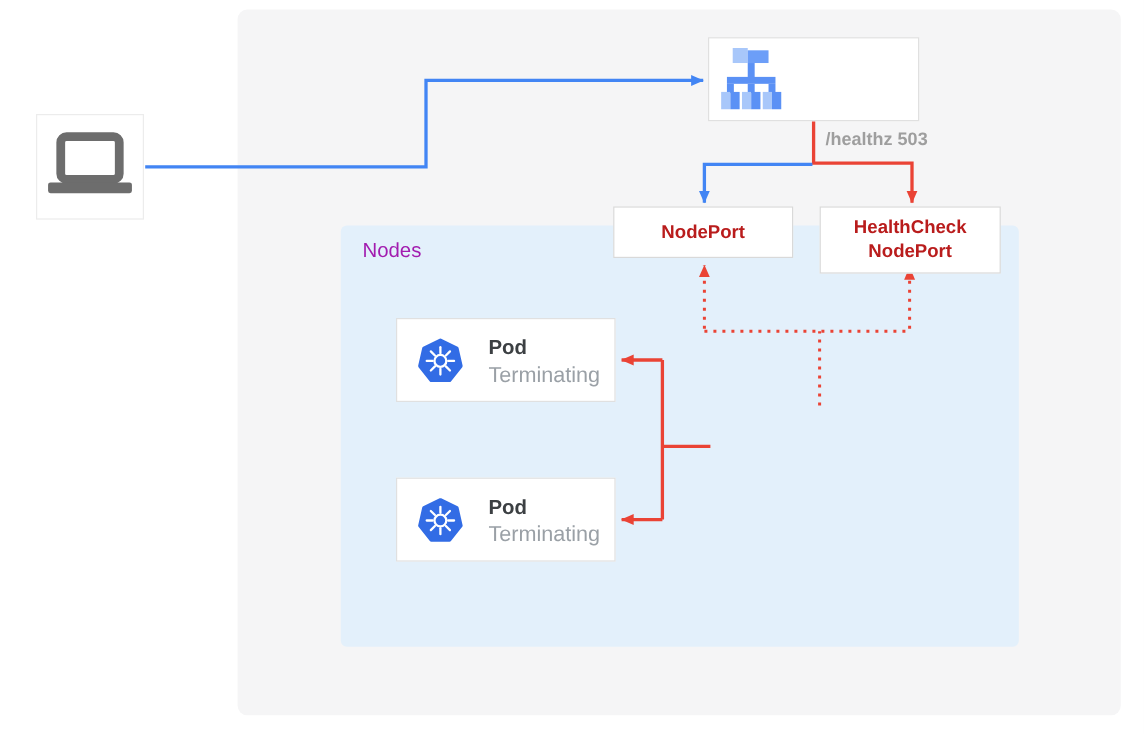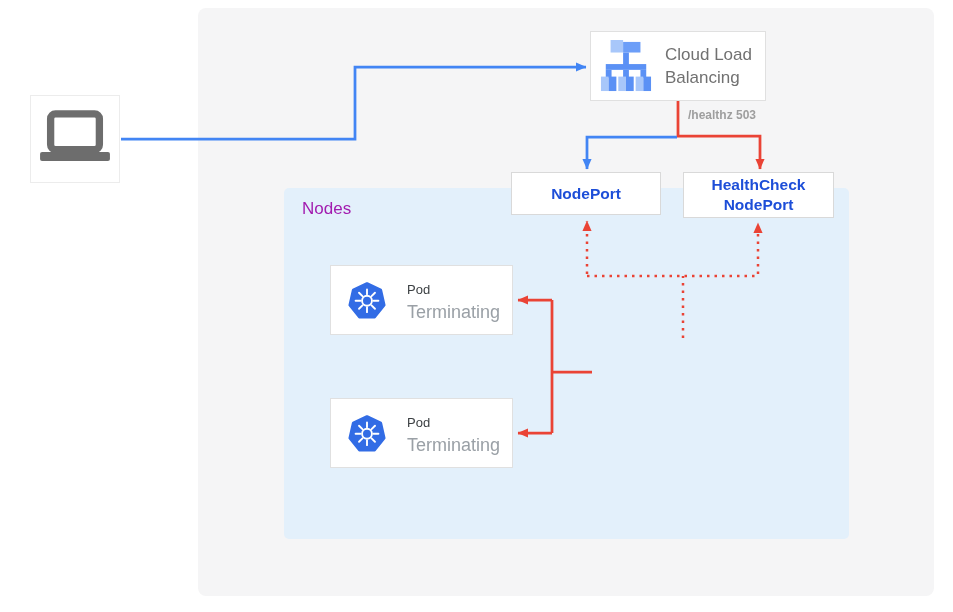--- a/index.html
+++ b/index.html
@@ -21,33 +21,33 @@
   .box{
     position:absolute;background:#ffffff;border:1px solid #e0e0e0;
     box-sizing:border-box;z-index:3;
   }
   .laptop-box{left:30px;top:95px;width:90px;height:88px;border-color:#ececec;
     display:flex;align-items:center;justify-content:center;}
   .clb-box{left:590px;top:31px;width:176px;height:70px;display:flex;align-items:center;}
   .clb-icon{margin-left:8px;flex:0 0 auto;}
   .clb-text{margin-left:12px;font-size:17px;line-height:23px;color:#717171;}
   .port-box{display:flex;flex-direction:column;align-items:center;justify-content:center;
-    font-size:15.5px;font-weight:bold;color:#1d4ed8;line-height:20px;border-color:#d9d9d9;}
+    font-size:15.5px;font-weight:bold;color:#b91c1c;line-height:20px;border-color:#d9d9d9;}
   .nodeport-box{left:511px;top:172px;width:150px;height:43px;}
-  .hc-box{left:683px;top:172px;width:151px;height:46px;}
+  .hc-box{left:683px;top:172px;width:151px;height:56px;}
   .svc-box{display:flex;align-items:center;}
   .pod1-box{left:330px;top:265px;width:183px;height:70px;}
   .pod2-box{left:330px;top:398px;width:183px;height:70px;}
   .kproxy-box{left:592px;top:337px;width:185px;height:70px;}
   .svc-icon{margin-left:17px;flex:0 0 auto;}
   .svc-text{margin-left:21px;}
-  .svc-title{font-size:13px;color:#3c4043;line-height:23px;}
+  .svc-title{font-size:17px;color:#3c4043;line-height:23px;font-weight:bold;}
   .svc-sub{font-size:18px;color:#9aa0a6;line-height:22px;}
   .healthz-label{
-    position:absolute;left:688px;top:108px;font-size:12px;font-weight:bold;color:#9e9e9e;z-index:4;
+    position:absolute;left:688px;top:108px;font-size:15px;font-weight:bold;color:#9e9e9e;z-index:4;
   }
   .connectors{position:absolute;left:0;top:0;width:953px;height:612px;z-index:2;}
   .edge-blue{stroke:#4285F4;stroke-width:2.75;fill:none;}
   .edge-red{stroke:#EA4335;stroke-width:2.75;fill:none;}
   .edge-red-dotted{stroke:#EA4335;stroke-width:2.5;fill:none;stroke-dasharray:2.5 5;}
 </style>
 </head>
 <body>
 
 <div class="stage">
@@ -99,24 +99,20 @@
       <rect x="7" y="31" width="6" height="8" fill="#5B91F5"></rect>
       <rect x="25" y="31" width="6" height="8" fill="#5B91F5"></rect>
       <rect x="43" y="31" width="6" height="8" fill="#5B91F5"></rect>
       <rect x="2" y="38" width="8" height="15" fill="#A8C7FA"></rect>
       <rect x="10" y="38" width="8" height="15" fill="#5B91F5"></rect>
       <rect x="20" y="38" width="8" height="15" fill="#A8C7FA"></rect>
       <rect x="28" y="38" width="8" height="15" fill="#5B91F5"></rect>
       <rect x="38" y="38" width="8" height="15" fill="#A8C7FA"></rect>
       <rect x="46" y="38" width="8" height="15" fill="#5B91F5"></rect>
     </svg>
-    <div class="clb-text">
-      <div>Cloud Load</div>
-      <div>Balancing</div>
-    </div>
   </div>
 
   <div class="healthz-label">/healthz 503</div>
 
   <div class="box port-box nodeport-box">
     <div>NodePort</div>
   </div>
 
   <div class="box port-box hc-box">
     <div>HealthCheck</div>

